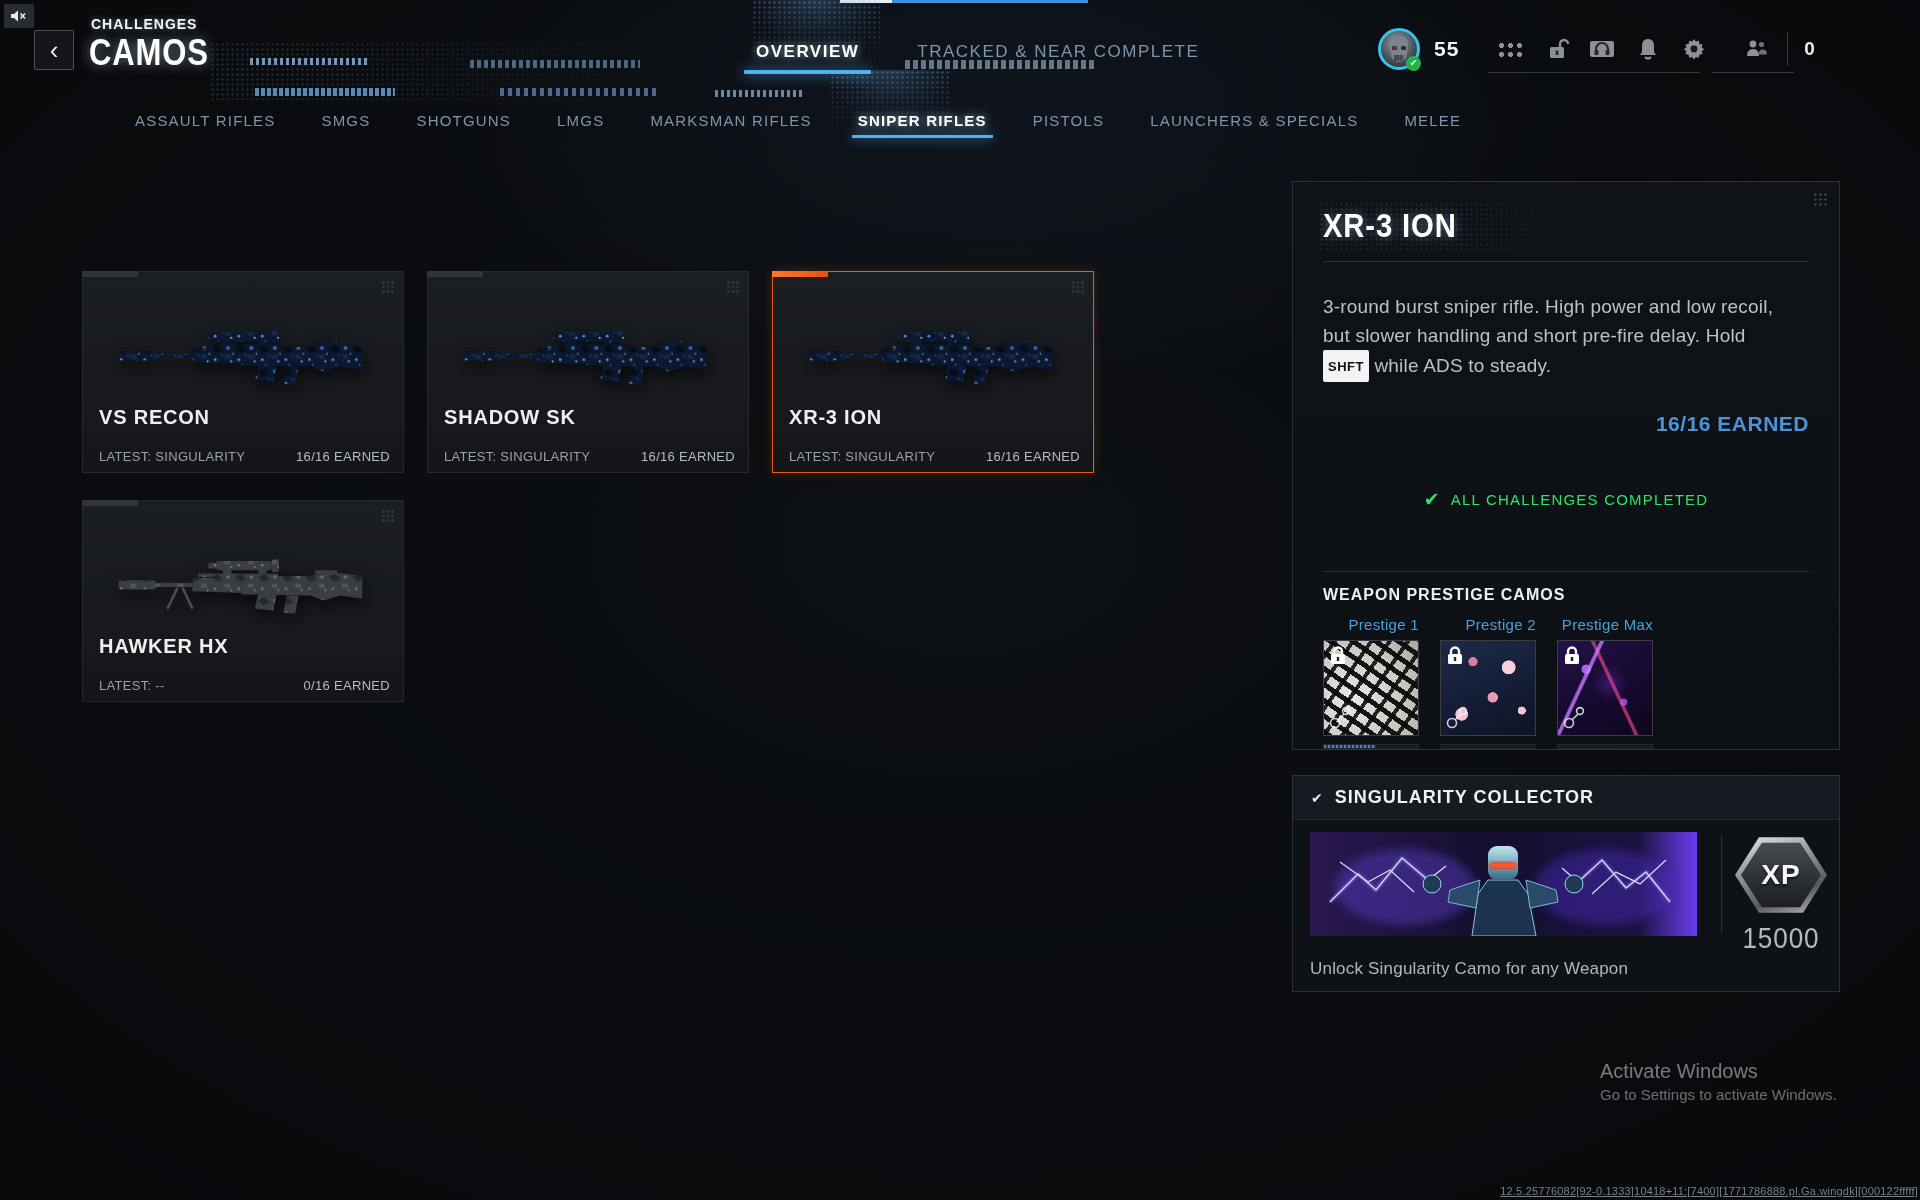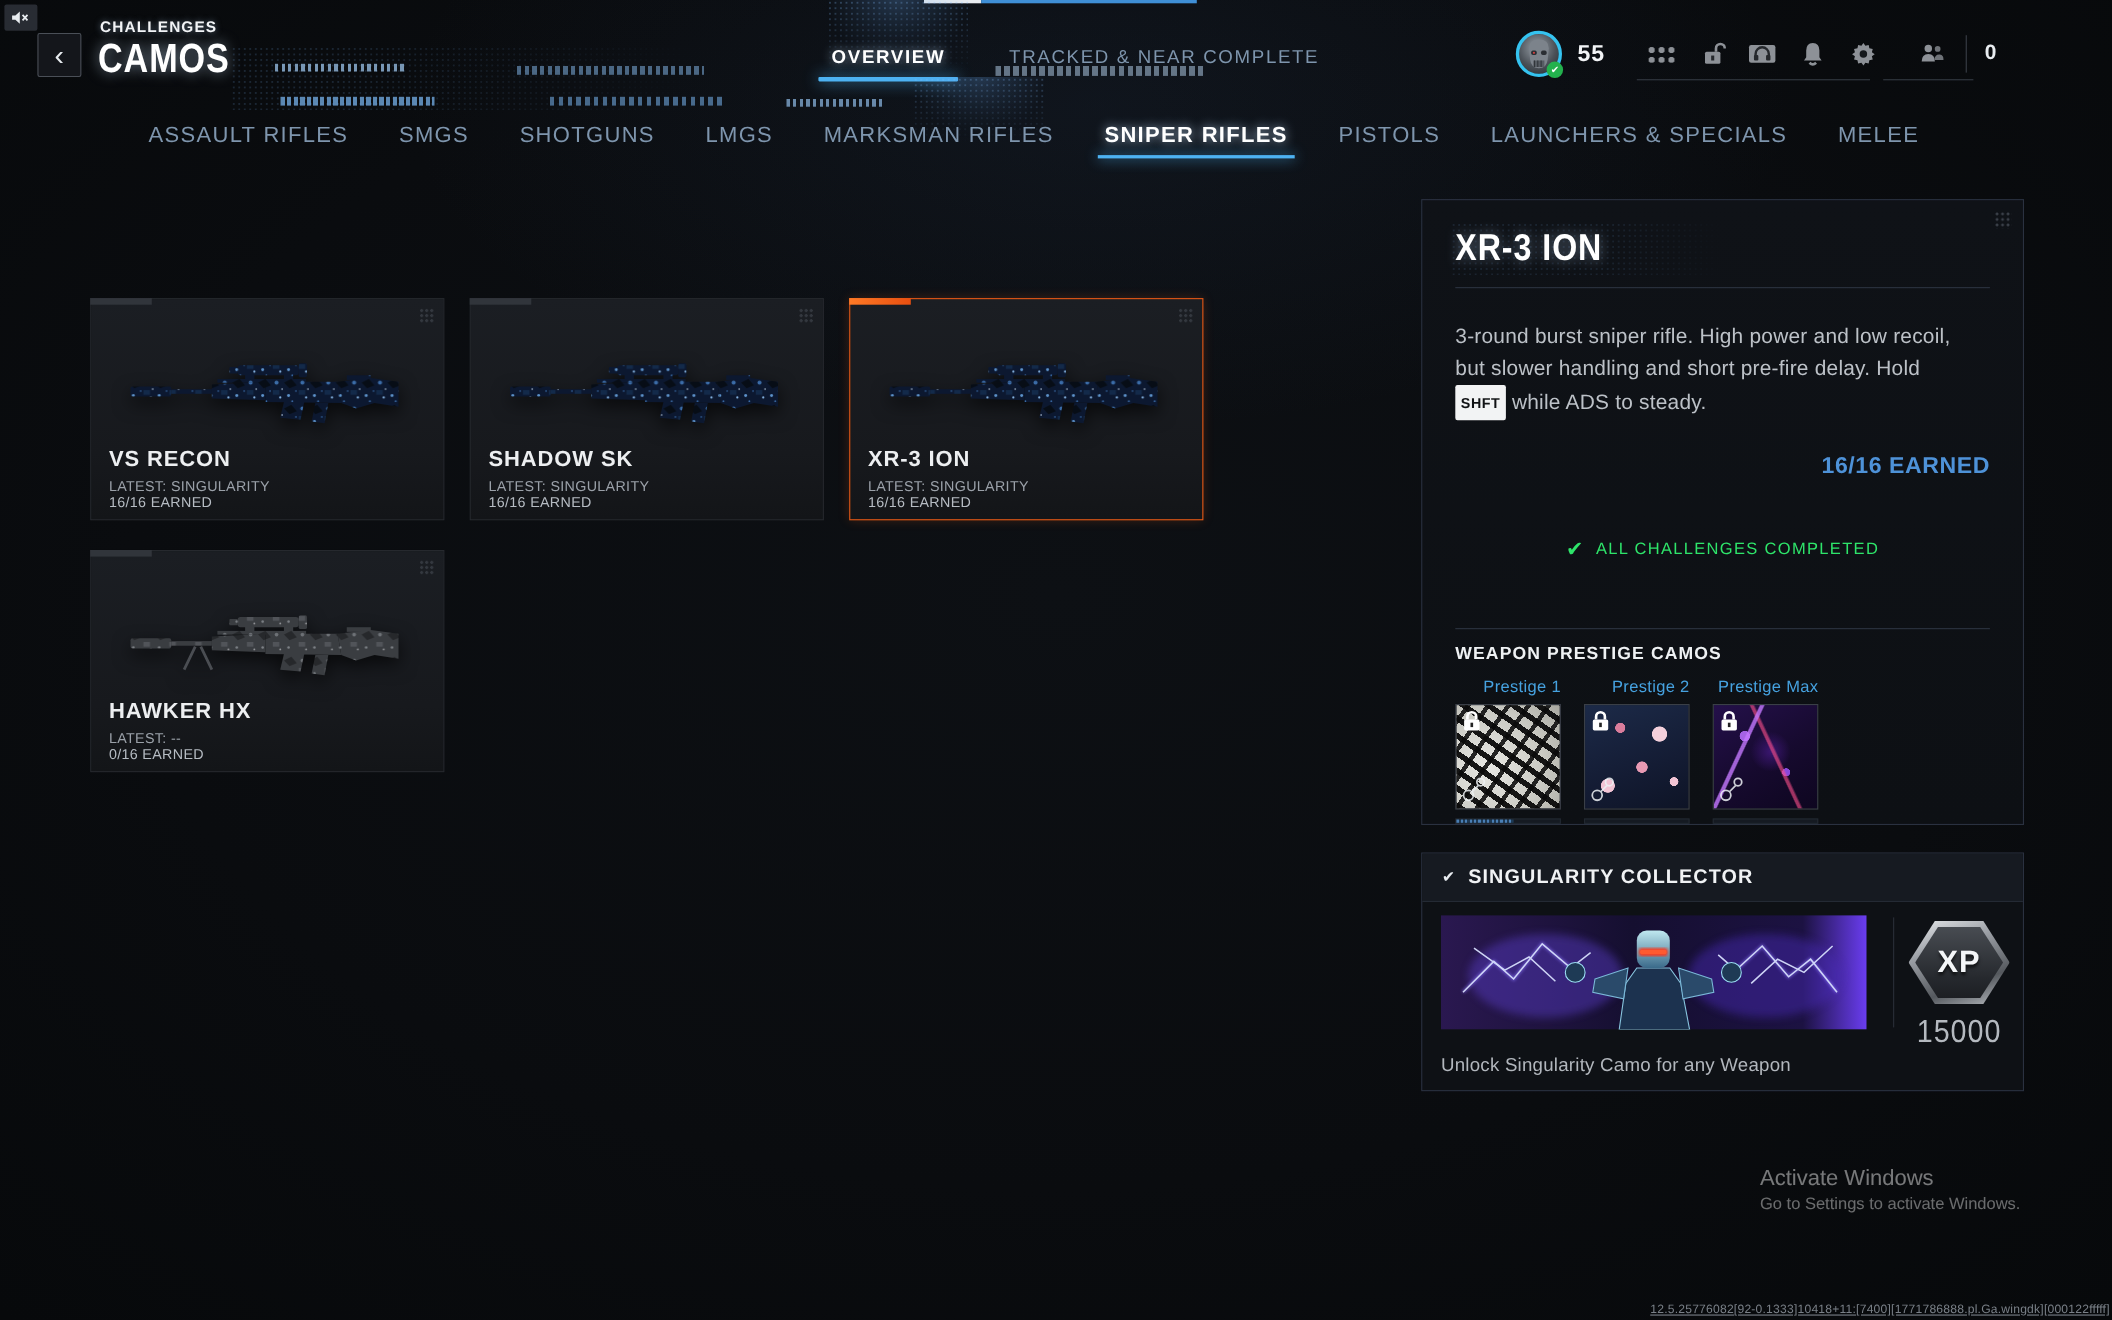--- a/index.html
+++ b/index.html
@@ -58,21 +58,21 @@
   .tb-icon{margin-left:0;width:30px;height:30px;display:flex;align-items:center;justify-content:center;cursor:pointer;color:#8d9197;}
   .grid6{width:26px;height:16px;background-image:radial-gradient(#8d9197 2.6px, transparent 2.8px);background-size:9px 9px;background-position:0 0;}
   .tb-divider{width:1px;height:34px;background:#3a3f47;margin-left:16px;}
   .currency{margin-left:16px;font-size:19px;font-weight:bold;color:#e8ecf0;}
   .tb-underline{position:absolute;height:1px;background:#343a42;top:72px;}
   .tbu1{left:1488px;width:212px;}
   .tbu2{left:1712px;width:82px;}
 
   
   .category-tabs{position:absolute;left:135px;top:112px;display:flex;gap:46px;}
-  .cat-tab{font-size:20px;letter-spacing:1.2px;color:#7e95ad;cursor:pointer;position:relative;white-space:nowrap;}
+  .cat-tab{font-size:15px;letter-spacing:1.2px;color:#7e95ad;cursor:pointer;position:relative;white-space:nowrap;}
   .cat-tab.active{color:#fff;font-weight:bold;text-shadow:0 0 10px rgba(190,220,250,.8);}
   .cat-tab.active::after{content:"";position:absolute;left:-6px;right:-6px;bottom:-9px;height:3px;background:#4db2f2;box-shadow:0 0 12px rgba(77,178,242,.9);}
 
   
   .progress-header{position:absolute;left:95px;top:185px;display:flex;align-items:flex-start;gap:16px;}
   .camo-thumb{width:41px;height:34px;border-radius:1px;
     background:
      conic-gradient(from 20deg at 30% 40%, #d9dadc 0 40deg, #2b2d30 40deg 90deg, #97999d 90deg 150deg, #3c3e42 150deg 210deg, #cfd1d4 210deg 260deg, #55575b 260deg 320deg, #e4e5e7 320deg 360deg),
      #4a4c50;
     background-blend-mode:normal;box-shadow:inset 0 0 6px rgba(0,0,0,.6);}
@@ -85,21 +85,21 @@
     border:1px solid #26292e;cursor:pointer;}
   .card .notch{position:absolute;left:-1px;top:-1px;width:56px;height:6px;background:#31353b;}
   .card.selected{border:1px solid #e85a17;box-shadow:0 0 10px rgba(232,90,23,.25);}
   .card.selected .notch{background:linear-gradient(90deg,#ff7a26,#e84f10);}
   .card .corner-dots{position:absolute;right:8px;top:8px;width:14px;height:14px;opacity:.7;
     background-image:radial-gradient(#3e434b 1.2px, transparent 1.4px);background-size:4.6px 4.6px;}
   .weapon-img{position:absolute;left:50%;top:86px;transform:translate(-50%,-50%);width:252px;height:78px;
     filter:drop-shadow(0 6px 8px rgba(0,0,0,.65));}
   .card-footer{position:absolute;left:16px;right:13px;bottom:8px;}
   .weapon-name{font-size:20px;font-weight:bold;letter-spacing:.8px;color:#edeff1;}
-  .card-meta{display:flex;justify-content:space-between;align-items:baseline;margin-top:4px;flex-direction:column;}
+  .card-meta{display:flex;justify-content:space-between;align-items:baseline;margin-top:20px;}
   .latest{font-size:13px;letter-spacing:.3px;color:#9aa0a8;}
   .earned{font-size:13px;letter-spacing:.3px;color:#b6bcc3;}
 
   
   .detail-panel{position:absolute;left:1292px;top:181px;width:548px;height:569px;
     background:linear-gradient(180deg,#0f1217 0%,#0d1014 100%);border:1px solid #2a3140;padding:24px 30px 0 30px;}
   .panel-dots{position:absolute;right:10px;top:10px;width:16px;height:16px;opacity:.8;
     background-image:radial-gradient(#454b55 1.2px, transparent 1.4px);background-size:5px 5px;}
   .dp-title{font-size:34px;font-weight:800;letter-spacing:1px;color:#fff;transform:scaleX(.86);transform-origin:left;
     text-shadow:0 0 12px rgba(190,220,250,.4);position:relative;z-index:1;}

